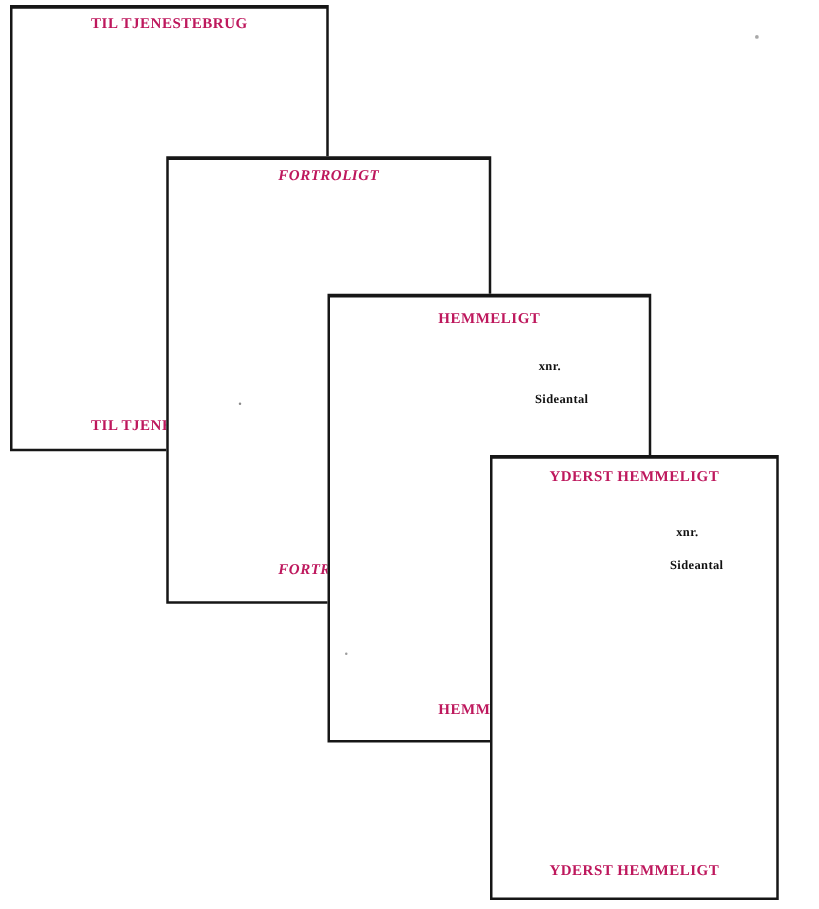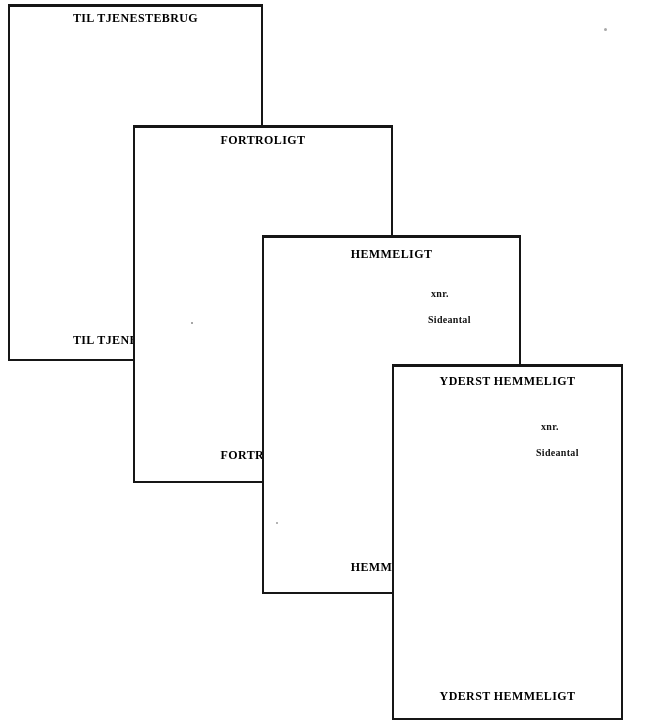--- a/index.html
+++ b/index.html
@@ -19,34 +19,34 @@
   .sheet {
     position: absolute;
     box-sizing: border-box;
     background: #ffffff;
     border: 2px solid #161616;
   }
   
   .sheet { border-top-width: 3px; }
 
   .sheet1 { left: 8px;   top: 4px;   width: 255px; height: 357px; z-index: 1; }
-  .sheet2 { left: 133px; top: 125px; width: 260px; height: 358px; z-index: 2; }
+  .sheet2 { left: 133px; top: 125px; width: 260px; height: 358px; z-index: 2; font-style: italic; }
   .sheet3 { left: 262px; top: 235px; width: 259px; height: 359px; z-index: 3; }
   .sheet4 { left: 392px; top: 364px; width: 231px; height: 356px; z-index: 4; }
 
   .top-label, .bottom-label {
     position: absolute;
     left: 0;
     width: 100%;
     text-align: center;
     font-size: 12px;
     font-weight: 700;
     letter-spacing: 0.4px;
     white-space: nowrap;
-    color: #000000;
+    color: #be185d;
   }
   .sheet1 .top-label { top: 4px; }
   .sheet2 .top-label { top: 5px; }
   .sheet3 .top-label { top: 9px; }
   .sheet4 .top-label { top: 7px; }
 
   .sheet1 .bottom-label { bottom: 11px; }
   .sheet2 .bottom-label { bottom: 18px; }
   .sheet3 .bottom-label { bottom: 17px; }
   .sheet4 .bottom-label { bottom: 14px; }

